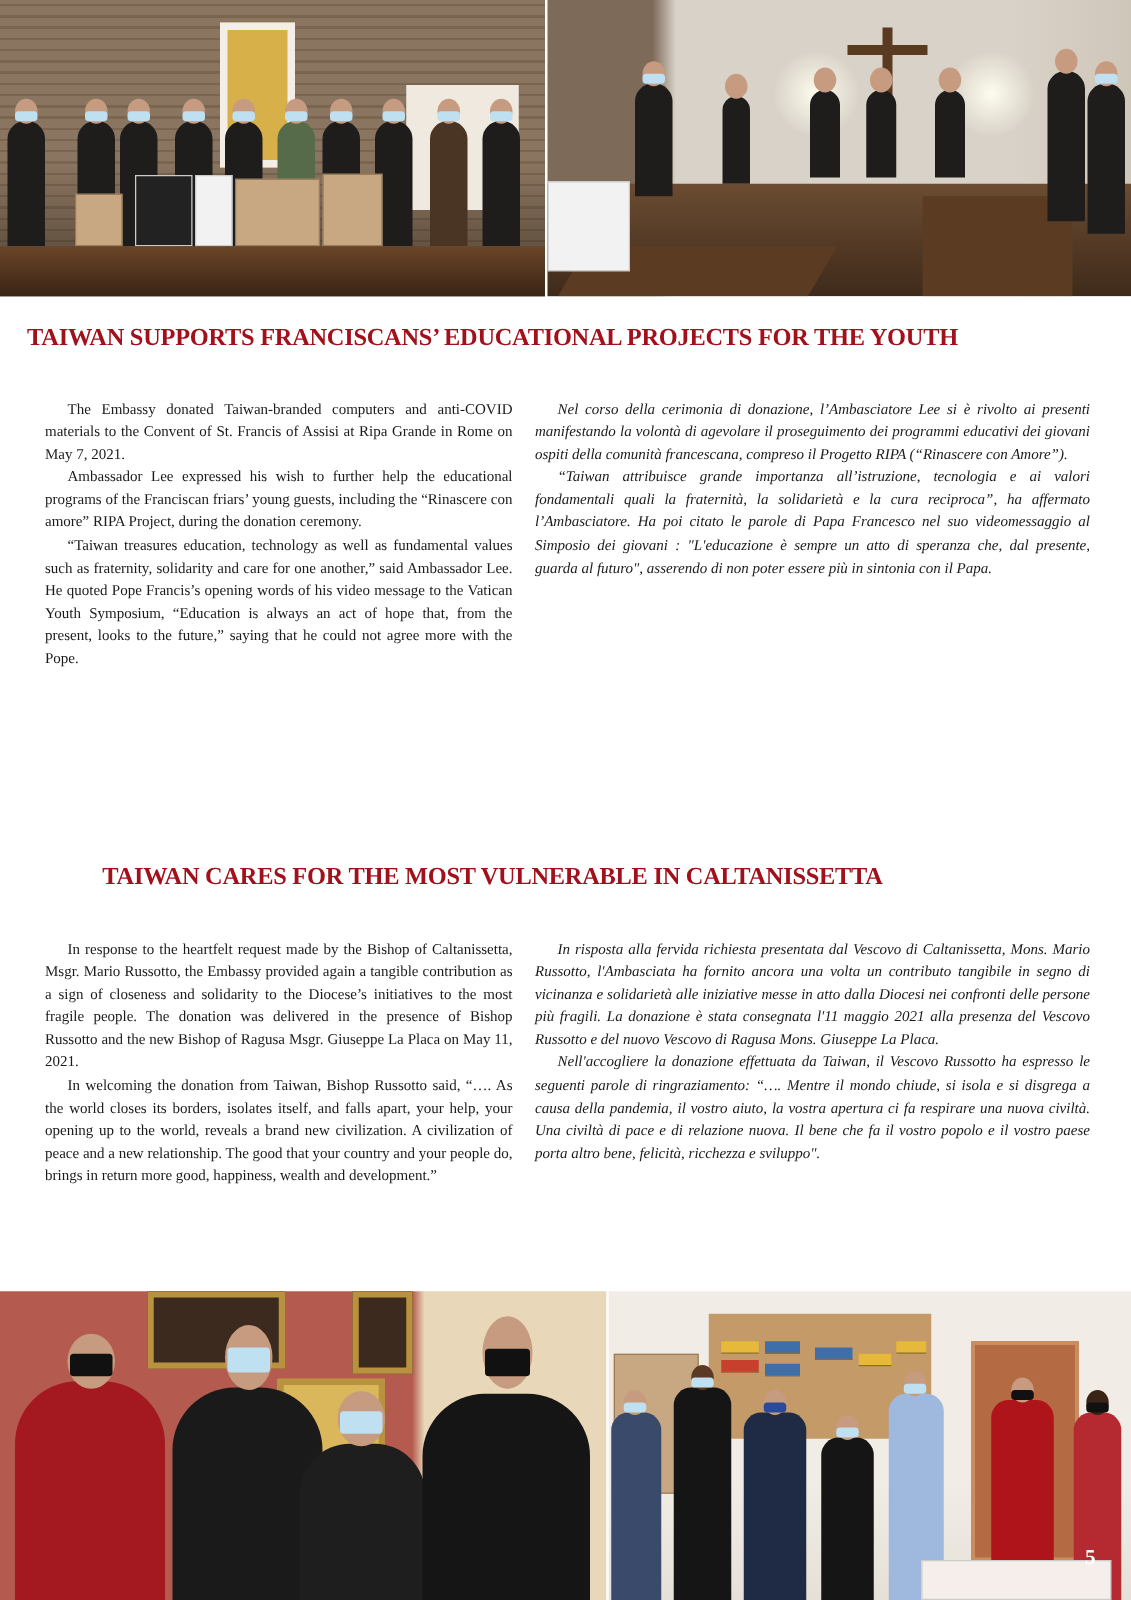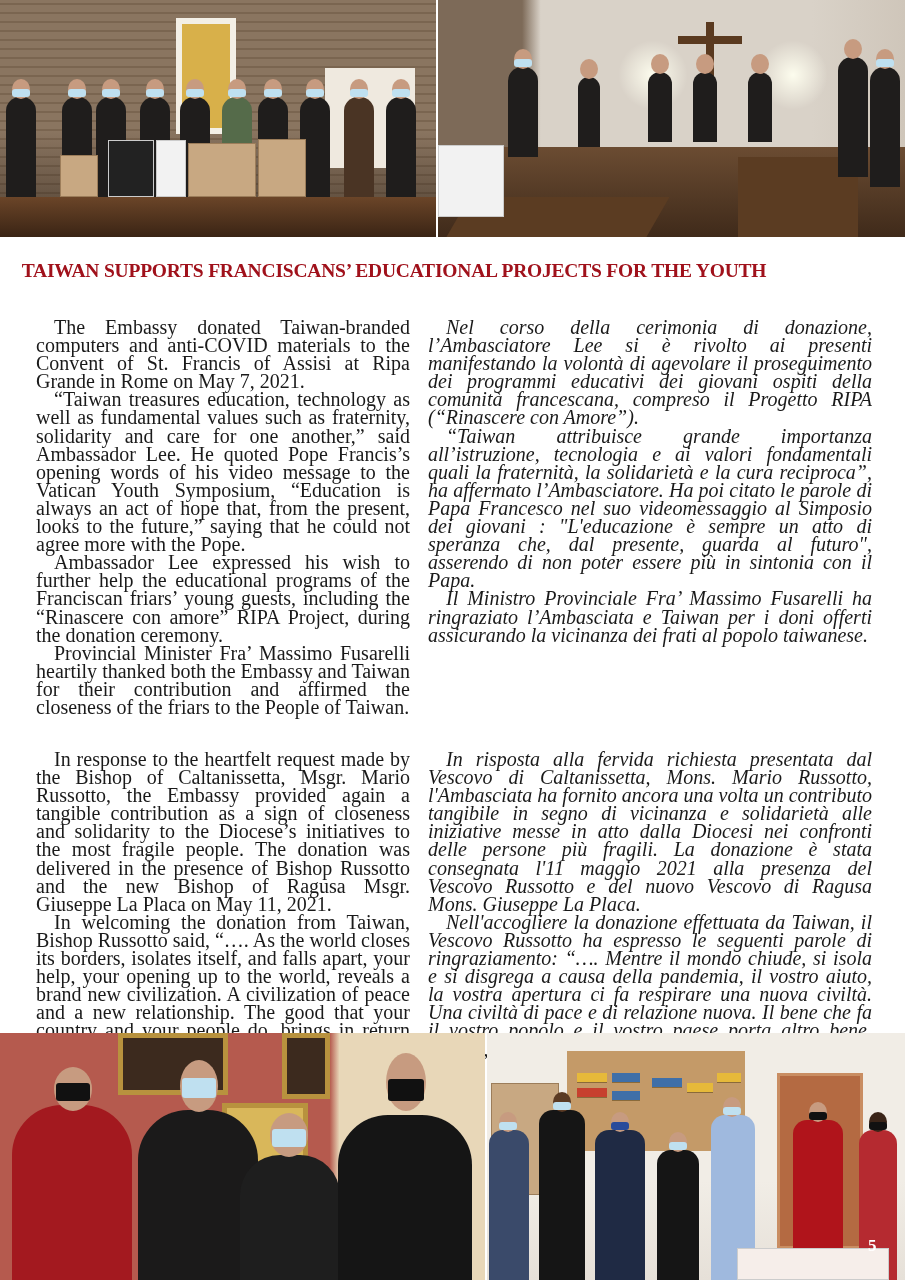--- a/index.html
+++ b/index.html
@@ -38,21 +38,21 @@
   .shelf-box { position:absolute; height:9px; border-bottom:1px solid #8a6a3a; }
   .frame { position:absolute; border:5px solid #b8923e; background:#3c2a1e; }
 
   
   .headline { position:absolute; left:0; width:788px; text-align:center; color:#a0111b; }
   .headline .en { font-family:"Liberation Serif", serif; font-weight:bold; font-size:19.5px; letter-spacing:-0.2px; line-height:24px; }
   .headline .it { font-family:"Liberation Serif", serif; font-weight:bold; font-style:italic; font-size:19.5px; letter-spacing:-0.2px; line-height:24px; }
   #headline-1 { top:259px; }
   #headline-2 { top:690px; }
 
-  .col { position:absolute; font-size:20px; line-height:18.1px; text-align:justify; }
+  .col { position:absolute; font-size:12px; line-height:18.1px; text-align:justify; }
   .col p { margin:0; text-indent:18px; }
   .col.en { left:36px; width:374px; }
   .col.it { left:428px; width:444px; font-style:italic; }
   #a1-en { top:318px; }
   #a1-it { top:318px; }
   #a2-en { top:750px; }
   #a2-it { top:750px; }
 
   .page-number { position:absolute; left:868px; top:1236px; color:#fff; font-size:17px; font-family:"Liberation Serif", serif; font-weight:bold; }
 </style>
@@ -145,32 +145,31 @@
     </div>
   <div class="box white" style="left:0;bottom:20px;width:64px;height:70px;"></div>
 </div>
 
 <div class="headline" id="headline-1">
   <div class="en">TAIWAN SUPPORTS FRANCISCANS’ EDUCATIONAL PROJECTS FOR THE YOUTH</div>
 </div>
 
 <div class="col en" id="a1-en">
   <p>The Embassy donated Taiwan-branded computers and anti-COVID materials to the Convent of St. Francis of Assisi at Ripa Grande in Rome on May 7, 2021.</p>
+  <p>Ambassador Lee expressed his wish to  further help the educational programs of the Franciscan friars’ young guests, including the “Rinascere con amore” RIPA Project, during the donation ceremony.</p>
   <p>“Taiwan treasures education, technology as well as fundamental values such as fraternity, solidarity and care for one another,” said Ambassador Lee. He quoted Pope Francis’s opening words of his video message to the Vatican Youth Symposium, “Education is always an act of hope that, from the present, looks to the future,” saying that he could not agree more with the Pope.</p>
-  <p>Ambassador Lee expressed his wish to  further help the educational programs of the Franciscan friars’ young guests, including the “Rinascere con amore” RIPA Project, during the donation ceremony.</p>
-  <p>Provincial Minister Fra’ Massimo Fusarelli heartily thanked both the Embassy and Taiwan for their contribution and affirmed the closeness of the friars to the People of Taiwan.</p>
 </div>
 
 <div class="col it" id="a1-it">
   <p>Nel corso della cerimonia di donazione, l’Ambasciatore Lee si è rivolto ai presenti manifestando la volontà di agevolare il proseguimento dei programmi educativi dei giovani ospiti della comunità francescana, compreso il Progetto RIPA (“Rinascere con Amore”).</p>
   <p>“Taiwan attribuisce grande importanza all’istruzione, tecnologia e ai valori fondamentali quali la fraternità, la solidarietà e la cura reciproca”, ha affermato l’Ambasciatore. Ha poi citato le parole di Papa Francesco nel suo videomessaggio al Simposio dei giovani : "L'educazione è sempre un atto di speranza che, dal presente, guarda al futuro", asserendo di non poter essere più in sintonia con il Papa.</p>
-  <p>Il Ministro Provinciale Fra’ Massimo Fusarelli ha ringraziato l’Ambasciata e Taiwan per i doni offerti assicurando la vicinanza dei frati al popolo taiwanese.</p>
 </div>
 
 <div class="headline" id="headline-2">
+  <div class="en">TAIWAN CARES FOR THE MOST VULNERABLE IN CALTANISSETTA</div>
 </div>
 
 <div class="col en" id="a2-en">
   <p>In response to the heartfelt request made by the Bishop of Caltanissetta, Msgr. Mario Russotto, the Embassy provided again a tangible contribution as a sign of closeness and solidarity to the Diocese’s initiatives to the most fragile people. The donation was delivered in the presence of Bishop Russotto and the new Bishop of Ragusa Msgr. Giuseppe La Placa on May 11, 2021.</p>
   <p>In welcoming the donation from Taiwan, Bishop Russotto said, “…. As the world closes its borders, isolates itself, and falls apart, your help, your opening up to the world, reveals a brand new civilization. A civilization of peace and a new relationship. The good that your country and your people do, brings in return more good, happiness, wealth and development.”</p>
 </div>
 
 <div class="col it" id="a2-it">
   <p>In risposta alla fervida richiesta presentata dal Vescovo di Caltanissetta, Mons. Mario Russotto, l'Ambasciata ha fornito ancora una volta un contributo tangibile in segno di vicinanza e solidarietà alle iniziative messe in atto dalla Diocesi nei confronti delle persone più fragili. La donazione è stata consegnata l'11 maggio 2021 alla presenza del Vescovo  Russotto e del nuovo Vescovo di Ragusa Mons. Giuseppe La Placa.</p>
   <p>Nell'accogliere la donazione effettuata da Taiwan, il Vescovo Russotto ha espresso le seguenti parole di ringraziamento: “…. Mentre il mondo chiude, si isola e si disgrega a causa della pandemia, il vostro aiuto, la vostra apertura ci fa respirare una nuova civiltà. Una civiltà di pace e di relazione nuova. Il bene che fa il vostro popolo e il vostro paese porta altro bene, felicità, ricchezza e sviluppo".</p>

